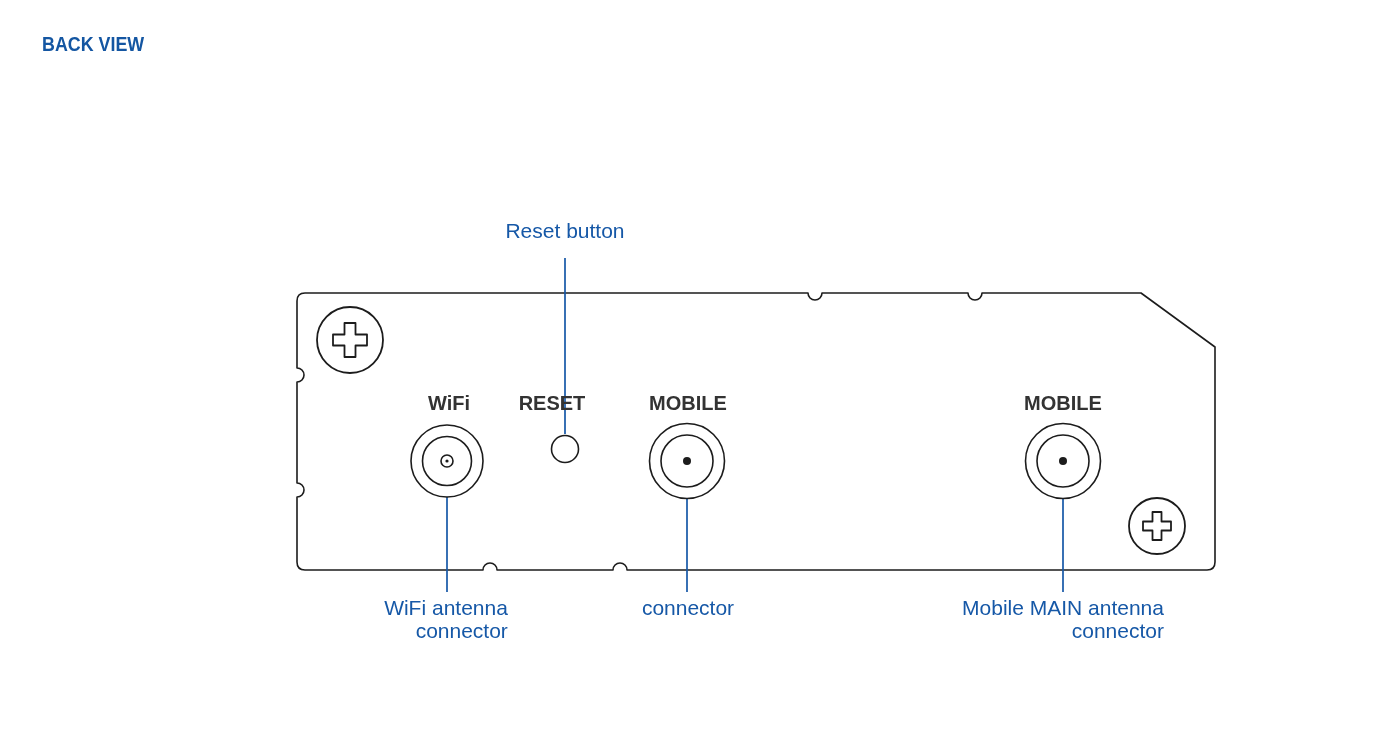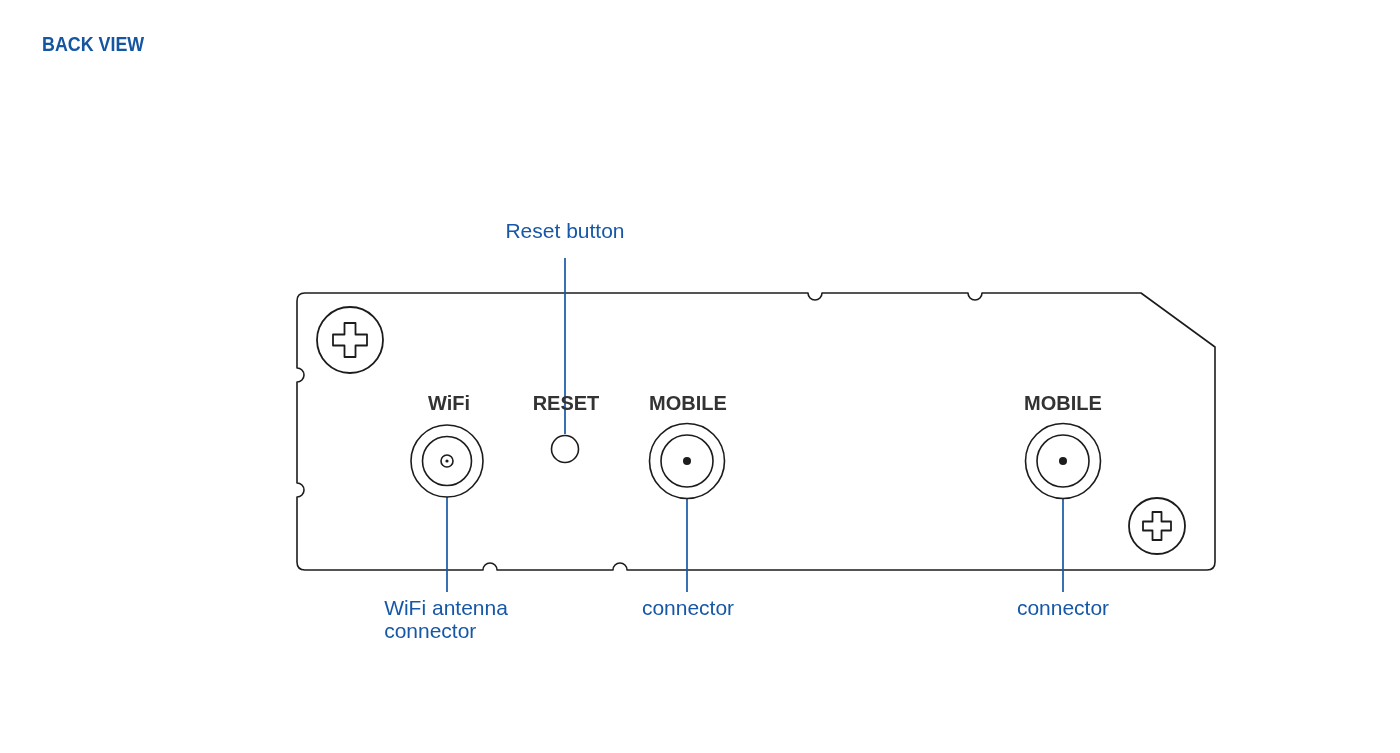--- a/index.html
+++ b/index.html
@@ -43,21 +43,21 @@
     white-space: nowrap;
     text-align: left;
   }
   .callout {
     position: absolute;
     transform: translateX(-50%);
     color: #1658a7;
     font-size: 21px;
     font-weight: 400;
     line-height: 23px;
-    text-align: left;
+    text-align: right;
     white-space: nowrap;
   }
 </style>
 </head>
 <body>
 
 <div class="canvas">
 
   <svg class="diagram-svg" viewBox="0 0 1400 753" xmlns="http://www.w3.org/2000/svg">
 
@@ -111,28 +111,29 @@
       <circle cx="1063" cy="461" r="26"></circle>
       <circle cx="1063" cy="461" r="4" fill="#1c1c1c" stroke="none"></circle>
     </g>
   </svg>
 
   <div class="page-title">BACK VIEW</div>
 
   <div class="callout" style="left:565px; top:219px;">Reset button</div>
 
   <div class="port-label" style="left:449px; top:392px;">WiFi</div>
-  <div class="port-label" style="left:566px; top:392px;">RESET</div>
+  <div class="port-label" style="left:552px; top:392px;">RESET</div>
   <div class="port-label" style="left:688px; top:392px;">MOBILE</div>
   <div class="port-label" style="left:1063px; top:392px;">MOBILE</div>
 
   <div class="callout" style="left:446px; top:596px;">
     <div>WiFi antenna</div>
     <div>connector</div>
   </div>
   <div class="callout" style="left:688px; top:596px;">
     <div>connector</div>
   </div>
   <div class="callout" style="left:1063px; top:596px;">
+    <div>Mobile MAIN antenna</div>
     <div>connector</div>
   </div>
 
 </div>
 
 </body></html>

